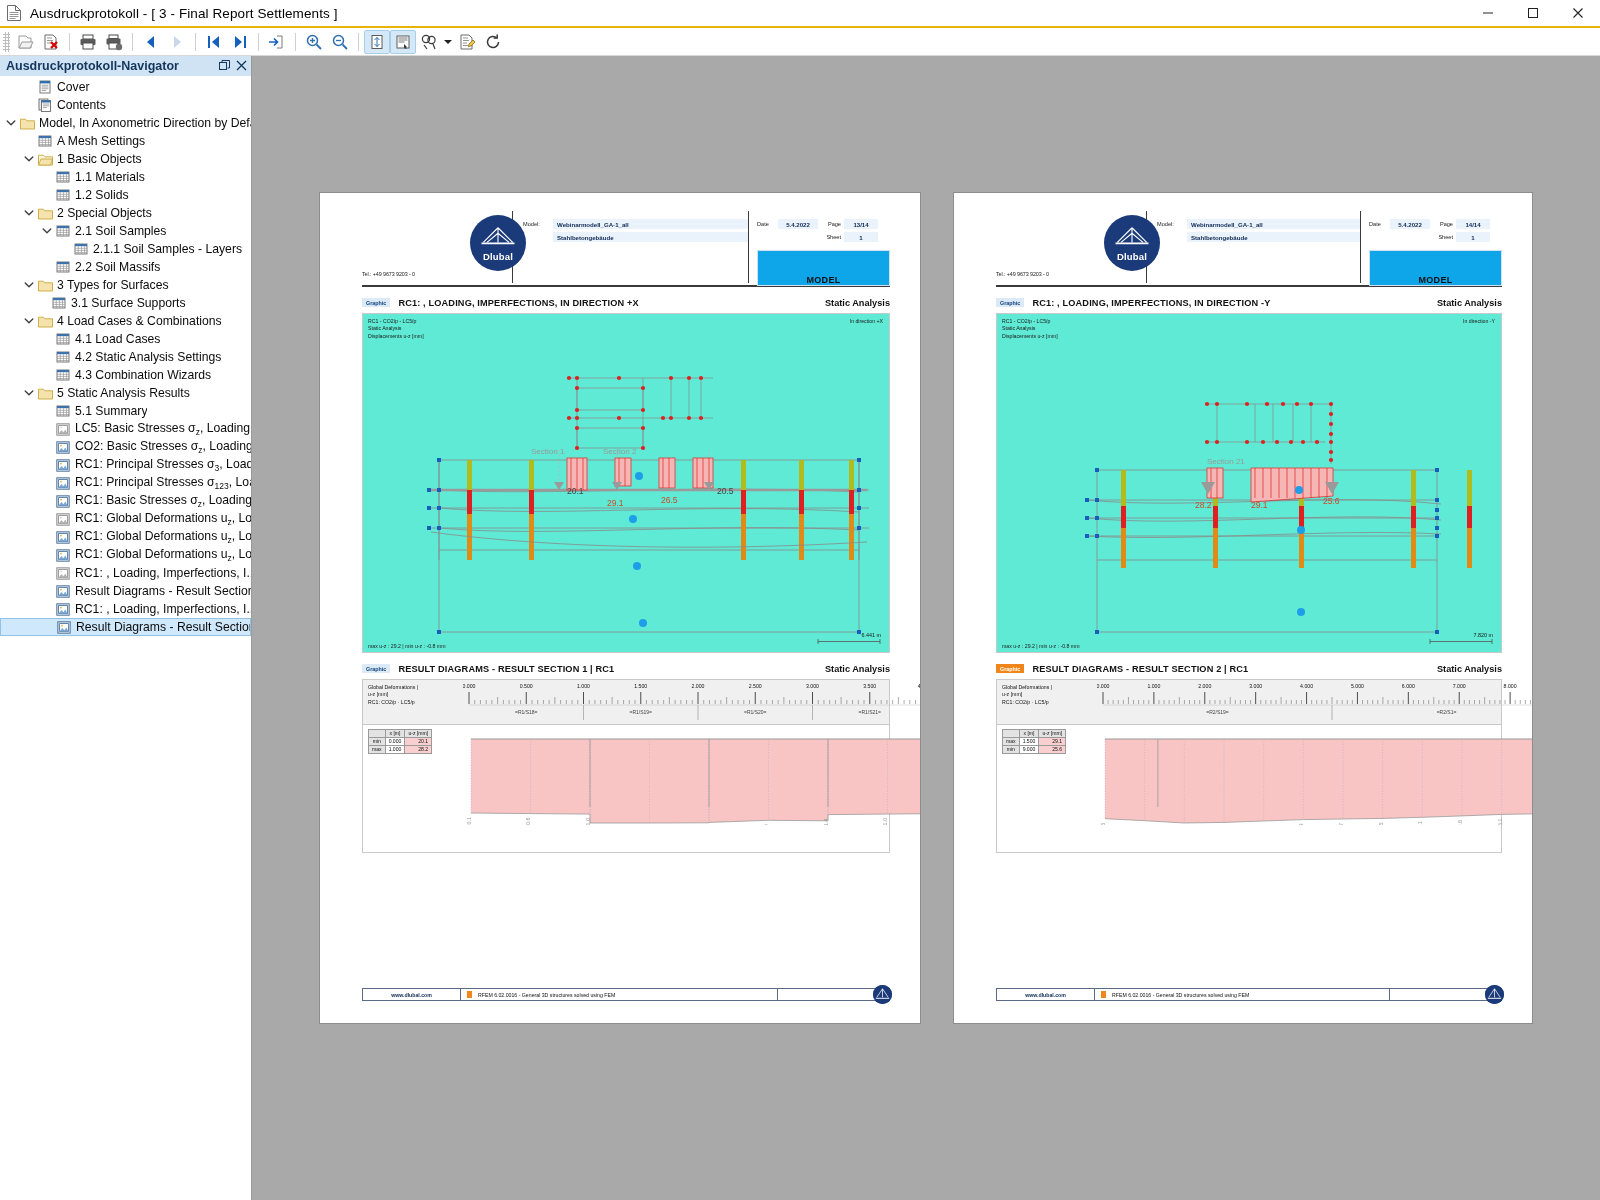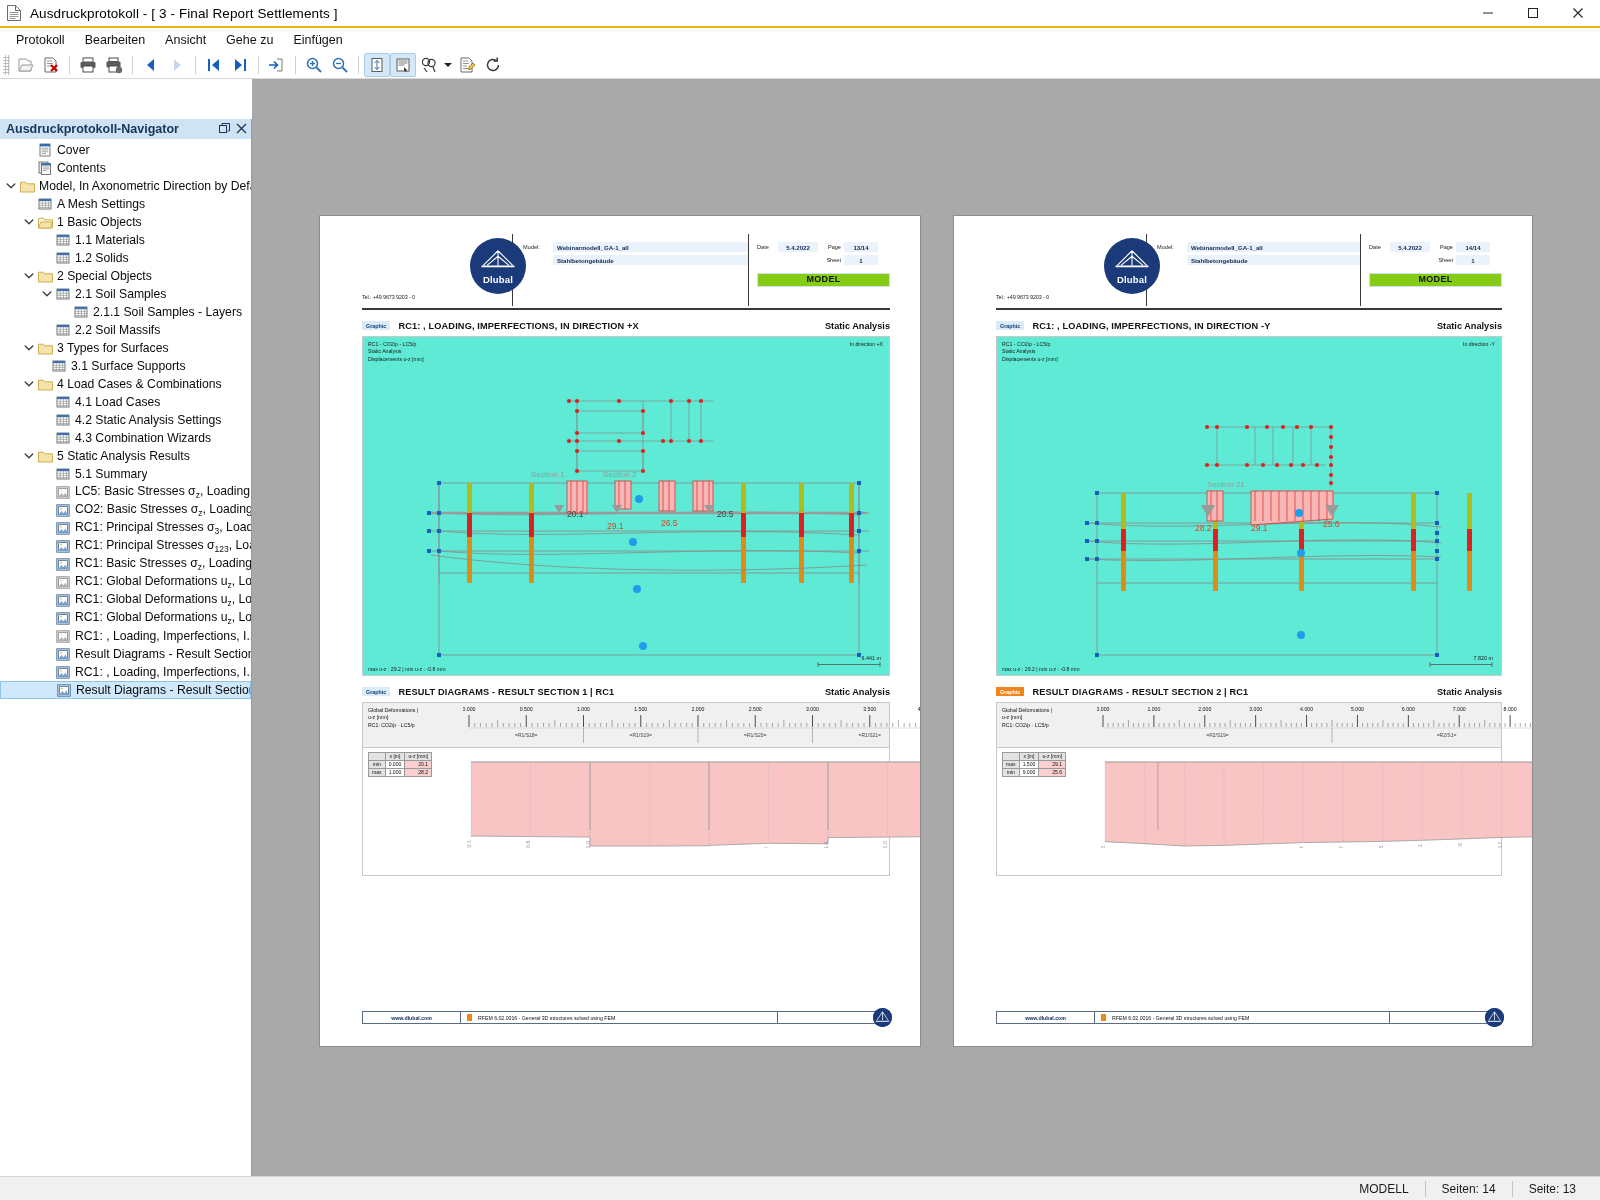--- a/index.html
+++ b/index.html
@@ -46,21 +46,21 @@
   .tsep { width: 1px; height: 18px; background: #d0d0d0; margin: 0 5px; }
   .tbtn svg { display: block; }
   .caret { width: 12px; height: 24px; display:flex; align-items:center; justify-content:center; }
 
   
   .body { flex: 1 1 auto; display: flex; min-height: 0; }
 
   
   .nav {
     width: 252px; flex: 0 0 252px; display: flex; flex-direction: column;
-    background: #ffffff; border-right: 1px solid #9a9a9a; margin-top: 40px;
+    background: #ffffff; border-right: 1px solid #9a9a9a;
   }
   .nav-head {
     height: 20px; display: flex; align-items: center;
     background: #cfe3f4; padding: 0 4px 0 6px; flex: 0 0 20px;
   }
   .nav-head .nh-title { font-size: 12.5px; font-weight: bold; color: #14355c; }
   .nav-head .nh-tools { margin-left: auto; display: flex; gap: 6px; align-items: center; }
   .nav-head .nh-tools span { font-size: 12px; color: #14355c; line-height: 1; }
   .nav-tree { flex: 1 1 auto; overflow: hidden; padding-top: 2px; background: #fff; }
 
@@ -104,21 +104,21 @@
   .fldrow .k { font-size: 5.6px; color: #222; width: 30px; flex:0 0 30px; }
   .fldrow .v { font-size: 6.1px; color: #102a54; font-weight: bold; background: #eaf2fb; flex: 1 1 auto; padding: 1.5px 4px; }
   .rh-right { width: 142px; flex: 0 0 142px; border-left: 1.4px solid #3a3a3a; padding: 8px 0 0 8px; }
   .rr-line { display: flex; align-items: center; gap: 3px; margin-bottom: 3px; }
   .rr-line .k { font-size: 5.6px; color: #222; }
   .rr-line .v { font-size: 6.1px; color: #102a54; font-weight: bold; background: #eaf2fb; padding: 1.5px 4px; text-align:center;}
   .rr-k1 { width: 18px; flex:0 0 18px;}
   .rr-v1 { width: 40px; flex:0 0 40px;}
   .rr-k2 { width: 20px; flex:0 0 20px; text-align:right;}
   .rr-v2 { width: 34px; flex:0 0 34px;}
-  .modelbox { margin-top: 8px; height: 14px; border: 1px solid #cfe0f2; background:#84cc16; display:flex; align-items:flex-start; justify-content:center; }
+  .modelbox { margin-top: 8px; height: 36px; border: 1px solid #cfe0f2; background:#0ea5e9; display:flex; align-items:flex-end; justify-content:center; }
   .modelbox span { font-size: 9px; font-weight: bold; color: #111; letter-spacing:0.3px; }
   .rule { height: 1.6px; background: #3a3a3a; margin-top: 2px; }
 
   
   .sect-title { display: flex; align-items: center; margin-top: 11px; }
   .badge { font-size: 5.4px; color: #12427a; background: #dceaf8; padding: 1.5px 4px; font-weight: bold; }
   .badge.orange { background: #f0861a; color: #fff; }
   .sect-title .st { font-size: 9.2px; font-weight: bold; color: #111; margin-left: 8px; letter-spacing: 0.15px; }
   .sect-title .sa { margin-left: auto; font-size: 9.2px; font-weight: bold; color: #111; }
 
@@ -185,27 +185,20 @@
           </svg>
       </div>
       <div class="winbtn">
         <svg width="12" height="12" viewBox="0 0 12 12">
             <path d="M1.5 1.5l9 9M10.5 1.5l-9 9" stroke="#222" stroke-width="1.1"></path>
           </svg>
       </div>
     </div>
   </div>
 
-  <div class="menubar">
-    <div class="mi">Protokoll</div>
-    <div class="mi">Bearbeiten</div>
-    <div class="mi">Ansicht</div>
-    <div class="mi">Gehe zu</div>
-    <div class="mi">Einfügen</div>
-  </div>
 
   <div class="toolbar">
     <div class="tgrip"></div>
 
     <div class="tbtn">
       <svg width="18" height="18" viewBox="0 0 18 18">
         <path d="M3 3h7l2 2h3v10H3z" fill="#fdfdfd" stroke="#9a9a9a" stroke-width="1"></path>
         <path d="M3 15l3-6h11l-3 6z" fill="#f2f2f2" stroke="#9a9a9a" stroke-width="1"></path>
       </svg>
     </div>
@@ -1453,20 +1446,13 @@
                     <path d="M10 4L4 13M10 4l6 9M10 4v9" stroke="#fff" stroke-width="0.8" fill="none"></path>
                   </svg>
                 </div>
     </div>
   </div>
   </div>
         </div>
     </div>
   </div>
 
-  <div class="statusbar">
-    <div class="sb-cell">MODELL</div>
-    <div class="sb-sep"></div>
-    <div class="sb-cell">Seiten: 14</div>
-    <div class="sb-sep"></div>
-    <div class="sb-cell">Seite: 13</div>
-  </div>
 </div>
 
 </body></html>

